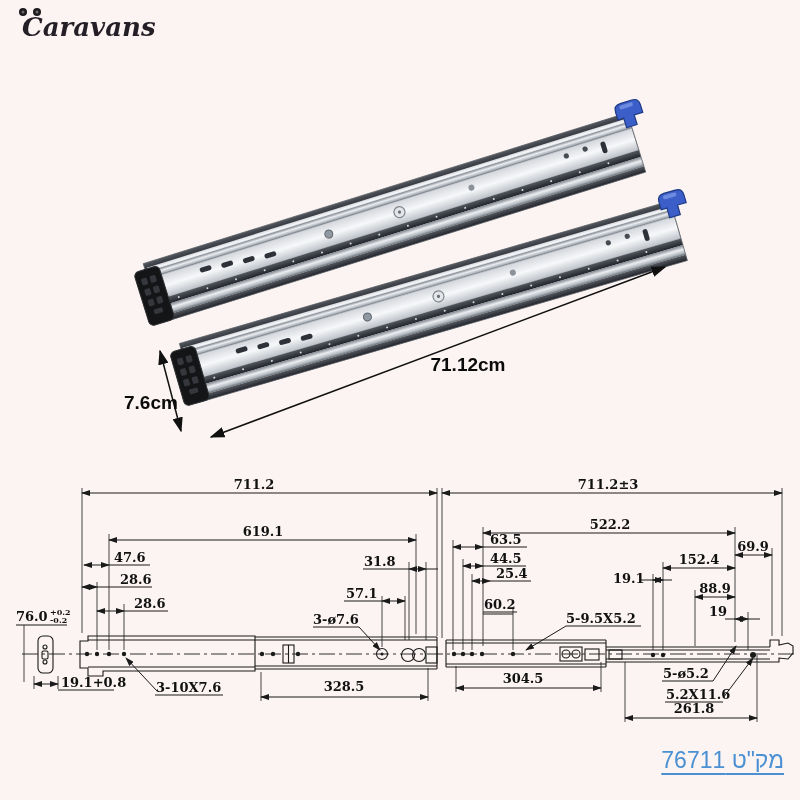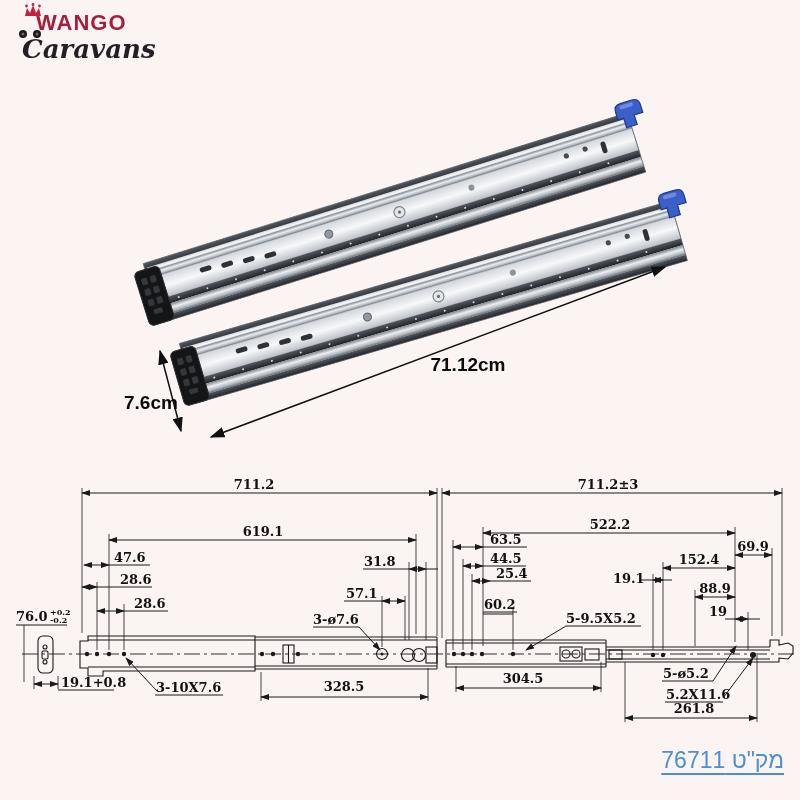--- a/index.html
+++ b/index.html
@@ -36,29 +36,20 @@
   .dot{fill:#1a1a1a;}
   .dt{font-family:"DejaVu Serif",serif;font-weight:bold;font-size:13px;fill:#111;}
   .dts{font-family:"DejaVu Serif",serif;font-weight:bold;font-size:8px;fill:#111;}
   .pt{font-family:"Liberation Sans",sans-serif;font-weight:bold;font-size:19px;fill:#0b0b0b;}
   .pdl{stroke:#101010;stroke-width:1.5;fill:none;}
 </style>
 </head>
 <body>
 
 <div class="logo">
-  <span class="logo-line1">
-    <svg class="crown" width="22" height="14" viewBox="0 0 22 14">
-      <path d="M3,13 L5,5 L8,10 L11,2 L14,10 L17,5 L19,13 Z" fill="#c41f3e"></path>
-      <circle cx="4.5" cy="3" r="1.4" fill="#c41f3e"></circle>
-      <circle cx="11" cy="1.5" r="1.4" fill="#c41f3e"></circle>
-      <circle cx="17.5" cy="3" r="1.4" fill="#c41f3e"></circle>
-    </svg>
-    <span class="logo-word1">Wango</span>
-  </span>
   <span class="logo-line2">
     <svg class="panda-ears" width="26" height="14" viewBox="0 0 26 14">
       <circle cx="5" cy="5" r="4" fill="#1c1a1c"></circle>
       <circle cx="19" cy="5" r="4" fill="#1c1a1c"></circle>
       <circle cx="5" cy="5" r="1.5" fill="#6d6a6d"></circle>
       <circle cx="19" cy="5" r="1.5" fill="#6d6a6d"></circle>
     </svg>
     <span class="logo-word2">Caravans</span>
   </span>
 </div>

